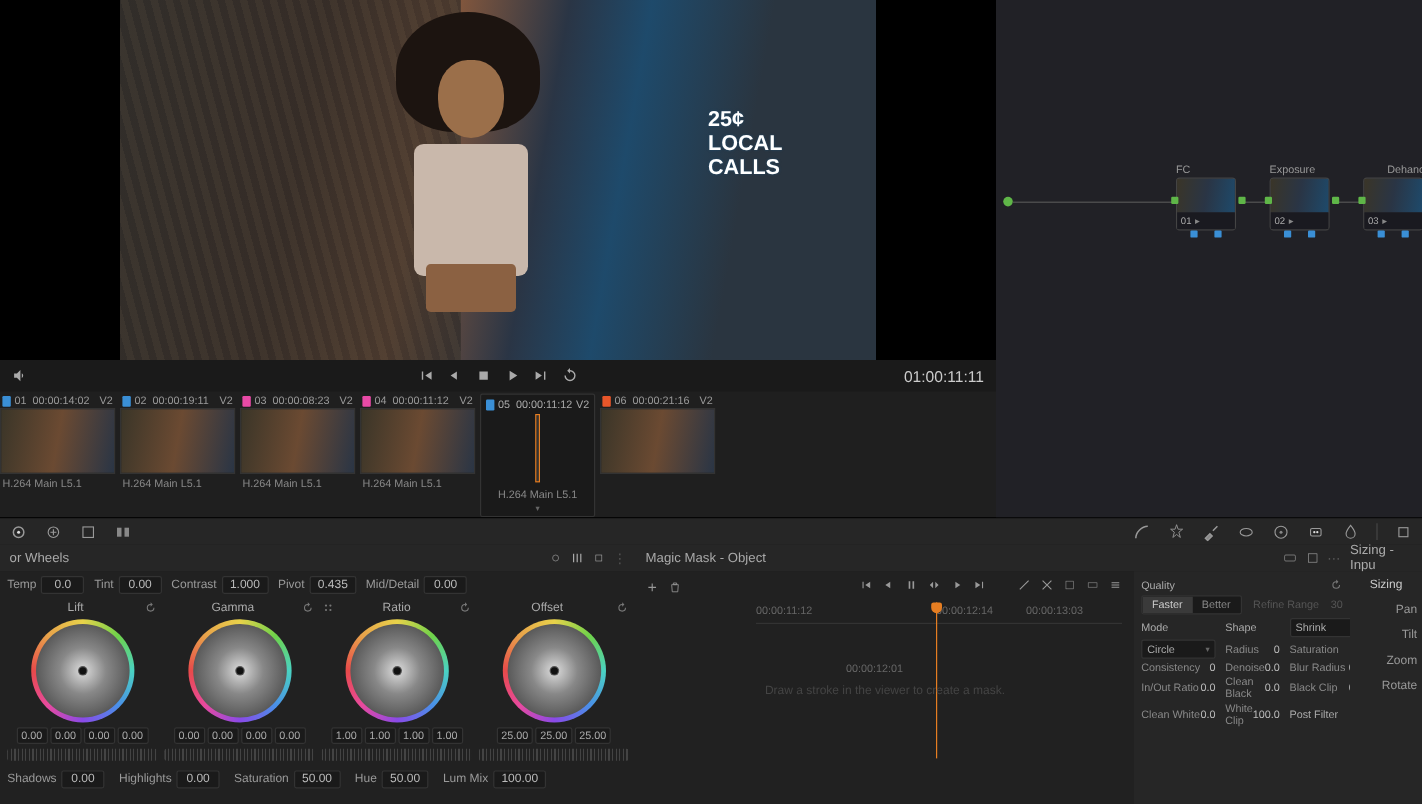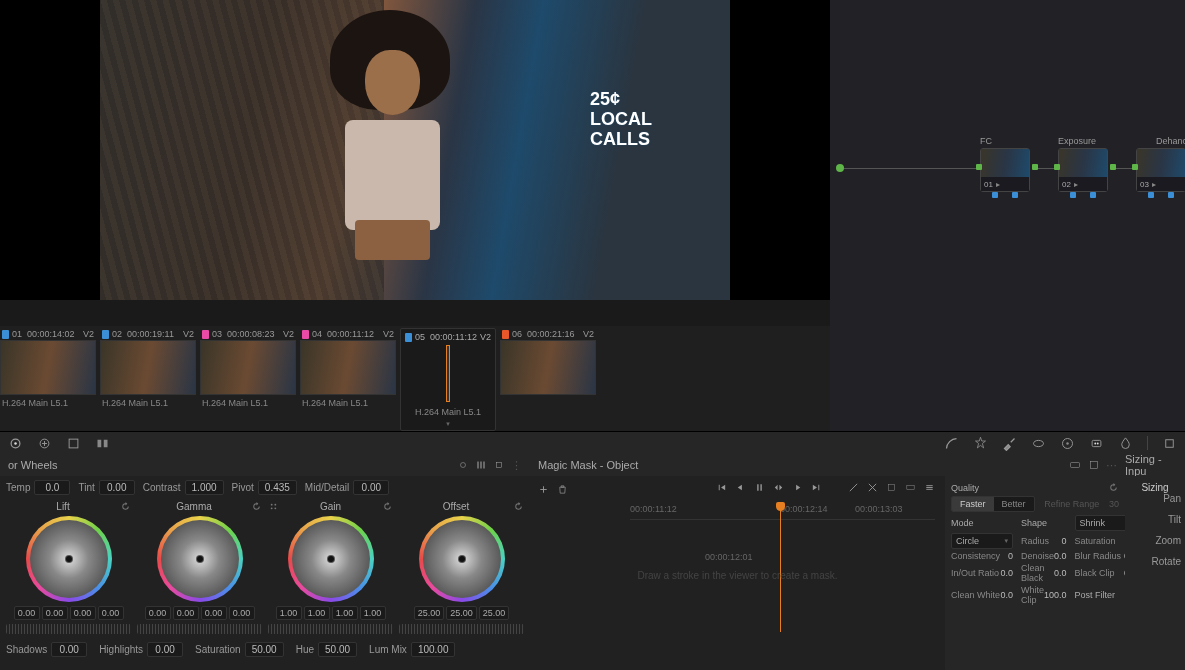--- a/index.html
+++ b/index.html
@@ -92,21 +92,21 @@
 .msrow { display:flex; justify-content:space-between; align-items:center; }
 .msrow.h { color:#aaa; }
 .seg { display:flex; background:#1a1a1a; border:1px solid #333; border-radius:2px; overflow:hidden; }
 .seg div { padding:2px 8px; cursor:pointer; }
 .seg .on { background:#3a3a3a; color:#ccc; }
 .sel { background:#1a1a1a; border:1px solid #333; border-radius:2px; padding:2px 4px; display:flex; justify-content:space-between; align-items:center; min-width:62px; color:#aaa; }
 .sel::after { content:'▾'; font-size:7px; color:#666; }
 .mscols { display:grid; grid-template-columns:1fr 1fr 1fr; gap:2px 8px; }
 .msval { color:#bbb; }
 
-.sizing { grid-column:3; grid-row:3; background:#262626; padding:6px 4px; font-size:10px; color:#999; display:flex; flex-direction:column; align-items:flex-end; }
+.sizing { grid-column:3; grid-row:3; background:#262626; padding:6px 4px; font-size:10px; color:#999; display:flex; flex-direction:column; gap:10px; align-items:flex-end; }
 </style>
 </head>
 <body>
 
 <div class="app">
 
   <div class="viewer">
     <div class="viewer-image">
       <div class="figure">
         <div class="torso"></div>
@@ -154,20 +154,48 @@
             <span class="num">03</span>
             <span>▸</span>
           </div>
         </div>
         <div class="dot dg" style="left: 302px; top: 164px;"></div>
         <div class="dot db" style="left: 318px; top: 192px;"></div>
         <div class="dot db" style="left: 338px; top: 192px;"></div>
       </div>
   </div>
 
+  <div class="transport">
+    <div class="left">
+      <svg class="tbtn" viewBox="0 0 24 24">
+          <path d="M3 9v6h4l5 5V4L7 9H3zm13 3a4 4 0 00-2-3.5v7A4 4 0 0016 12z"></path>
+        </svg>
+    </div>
+    <div class="center">
+      <svg class="tbtn" viewBox="0 0 24 24">
+          <path d="M6 6h2v12H6zM20 6v12l-9-6z"></path>
+        </svg>
+      <svg class="tbtn" viewBox="0 0 24 24">
+          <path d="M15 6v12l-9-6z"></path>
+        </svg>
+      <svg class="tbtn" viewBox="0 0 24 24">
+          <path d="M6 6h12v12H6z"></path>
+        </svg>
+      <svg class="tbtn" viewBox="0 0 24 24">
+          <path d="M8 5v14l11-7z"></path>
+        </svg>
+      <svg class="tbtn" viewBox="0 0 24 24">
+          <path d="M16 6h2v12h-2zM4 6v12l9-6z"></path>
+        </svg>
+      <svg class="tbtn" viewBox="0 0 24 24">
+          <path d="M12 4V1L8 5l4 4V6a6 6 0 11-6 6H4a8 8 0 108-8z"></path>
+        </svg>
+    </div>
+    <div class="right">01:00:11:11</div>
+  </div>
 
   <div class="clips" id="clips">
       <div class="clip">
         <div class="chead">
           <span class="cflag" style="background:#3a8fd6"></span>
           <span>01</span>
           <span style="margin-left:2px">00:00:14:02</span>
           <span style="margin-left:auto">V2</span>
         </div>
         <div class="cimg"></div>
@@ -362,21 +390,21 @@
             <div class="jog"></div>
           </div>
           <div class="wheelcol">
             <div class="whead">
               <svg class="ricon" viewBox="0 0 24 24">
                 <circle cx="8" cy="8" r="2"></circle>
                 <circle cx="16" cy="8" r="2"></circle>
                 <circle cx="8" cy="16" r="2"></circle>
                 <circle cx="16" cy="16" r="2"></circle>
               </svg>
-              <span>Gain</span>
+              <span>Ratio</span>
               <svg class="ricon" viewBox="0 0 24 24">
                 <path d="M12 5a7 7 0 107 7h-2a5 5 0 11-5-5v3l4-4-4-4z"></path>
               </svg>
             </div>
             <div class="cwheel"></div>
             <div class="vals">
               <span>1.00</span>
               <span>1.00</span>
               <span>1.00</span>
               <span>1.00</span>

